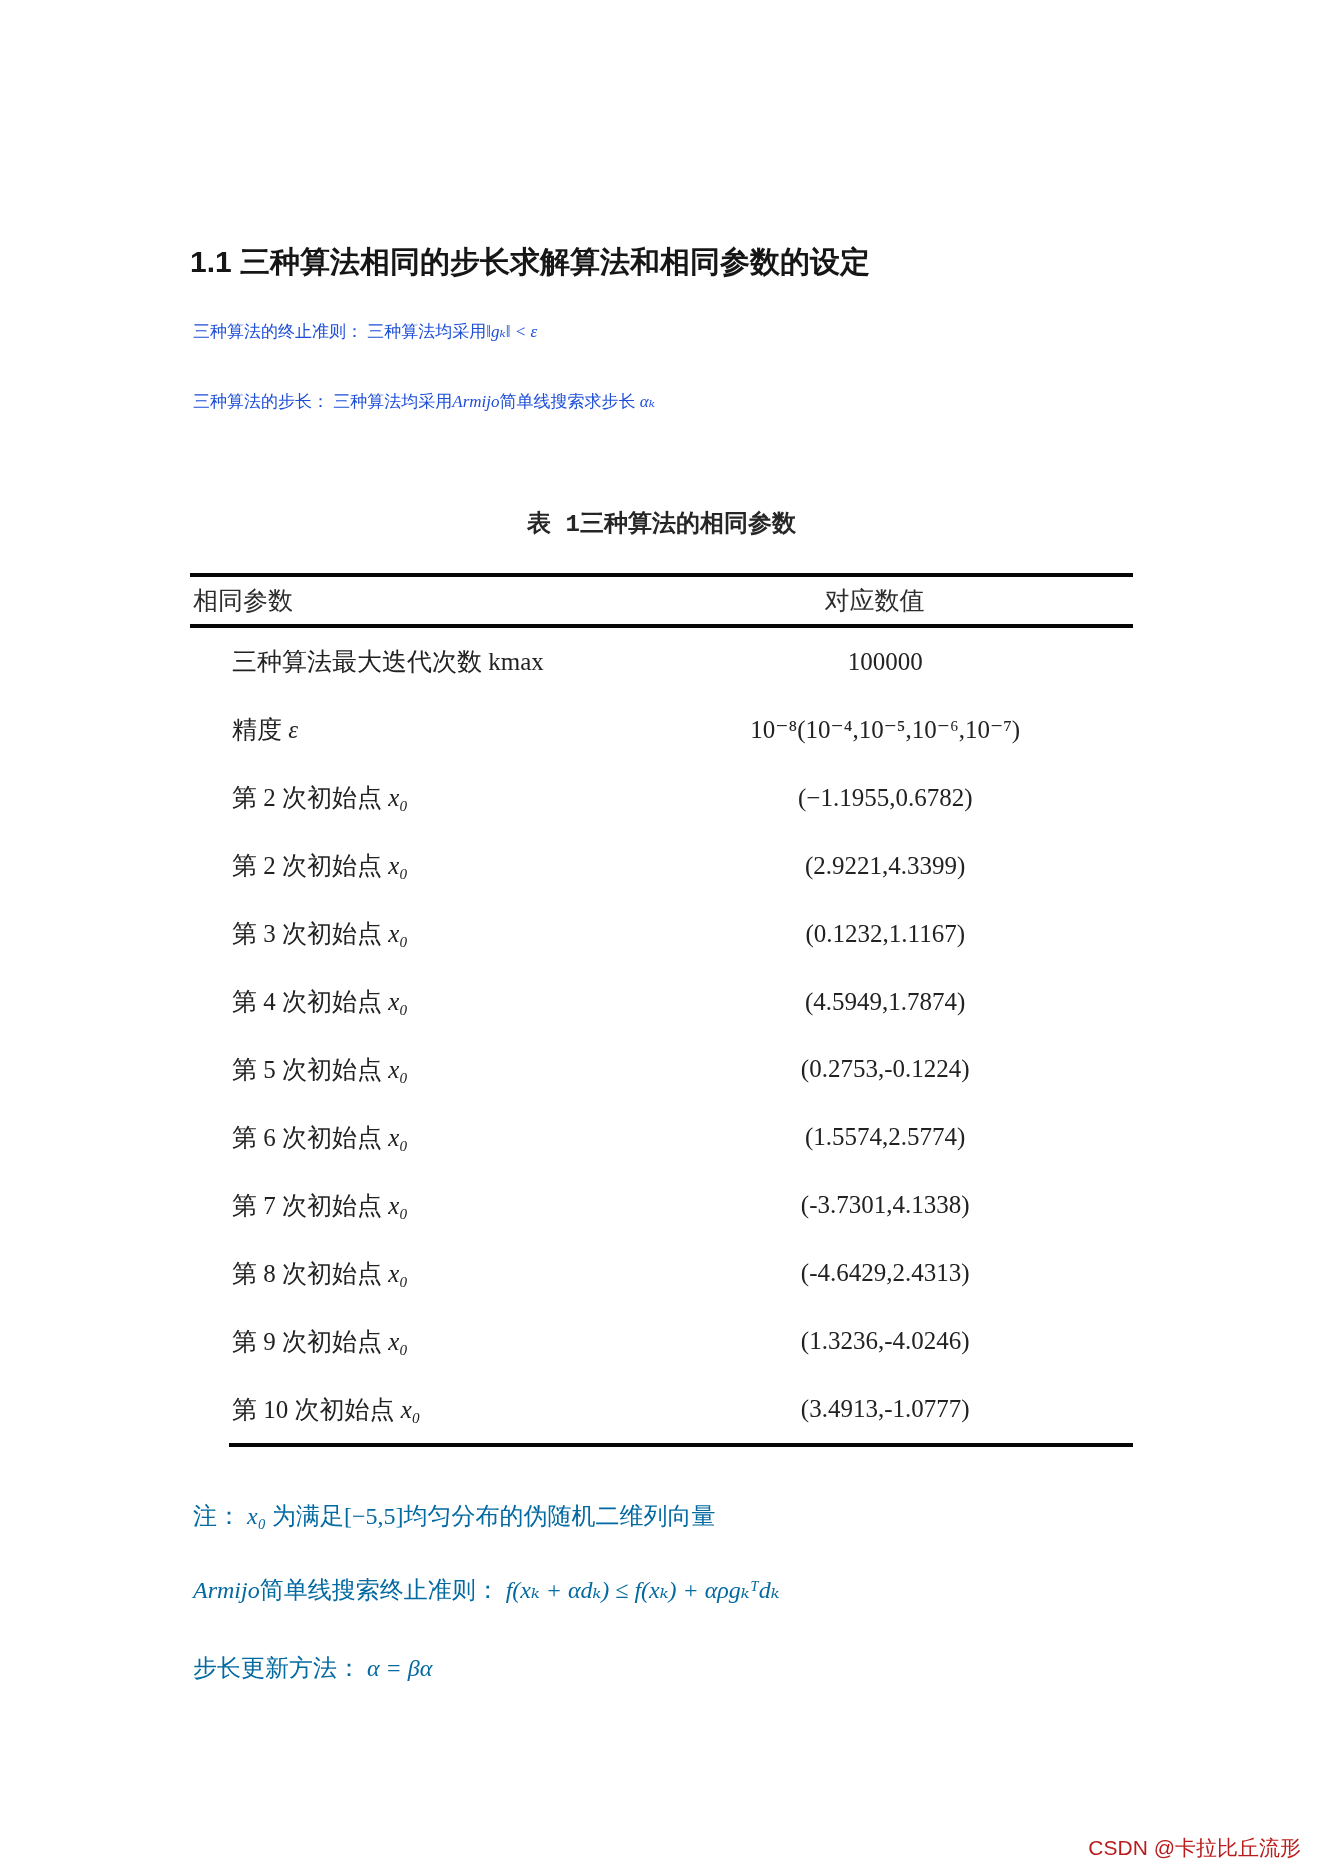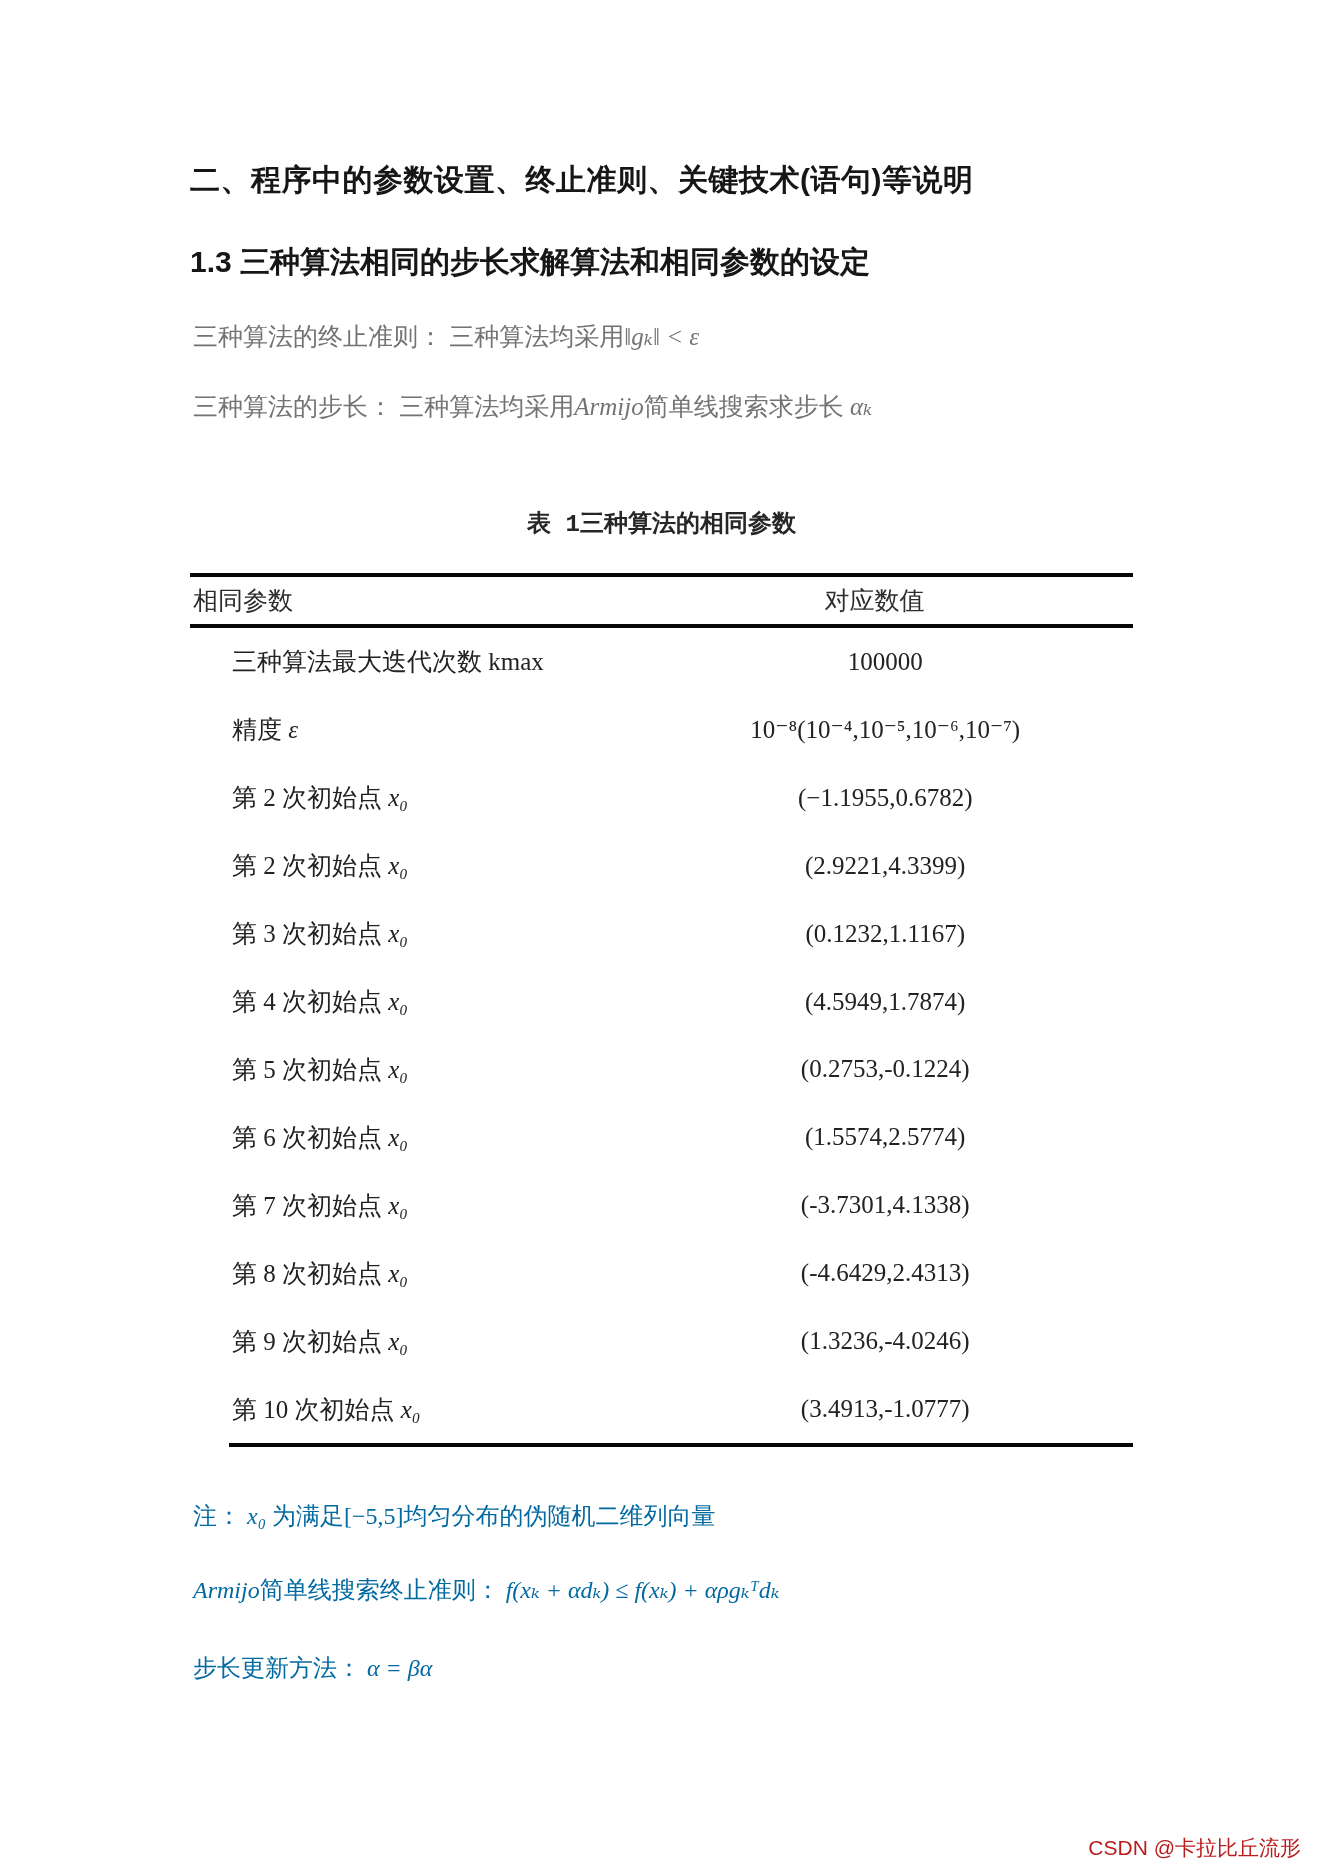--- a/index.html
+++ b/index.html
@@ -20,21 +20,21 @@
   }
   .h2 {
     position:absolute; left:190px; top:242px; width:980px;
     font-family:"Liberation Sans","DejaVu Sans",sans-serif;
     font-weight:bold; font-size:30px; color:#161616;
     white-space:nowrap;
   }
 
   .body-line {
     position:absolute; left:193px; width:1000px;
-    font-size:25px; color:#737373; white-space:nowrap;
+    font-size:17px; color:#1d4ed8; white-space:nowrap;
   }
   .line1 { top:320px; }
   .line2 { top:390px; }
 
   .mi { font-style:italic; }
 
   .caption {
     position:absolute; left:190px; top:507px; width:943px;
     text-align:center;
     font-family:Liberation Mono, monospace;
@@ -74,23 +74,22 @@
     position:absolute; top:1834px; right:22px;
     font-family:"Liberation Sans","DejaVu Sans",sans-serif;
     font-size:21px; color:#b91c1c; white-space:nowrap;
   }
 </style>
 </head>
 <body>
 
 <div class="page">
 
-  <div class="h1">二、程序中的参数设置、终止准则、关键技术(语句)等说明</div>
 
-  <div class="h2">1.3 三种算法相同的步长求解算法和相同参数的设定</div>
+  <div class="h2">1.1 三种算法相同的步长求解算法和相同参数的设定</div>
 
   <div class="body-line line1"><span>三种算法的终止准则： 三种算法均采用</span><span class="mi">‖gₖ‖ &lt; ε</span></div>
 
   <div class="body-line line2"><span>三种算法的步长： 三种算法均采用</span><span class="mi">Armijo</span><span>简单线搜索求步长 </span><span class="mi">αₖ</span></div>
 
   <div class="caption">表 1三种算法的相同参数</div>
 
   <div class="ptable">
     <div class="thead">
       <div class="cell-param">相同参数</div>

